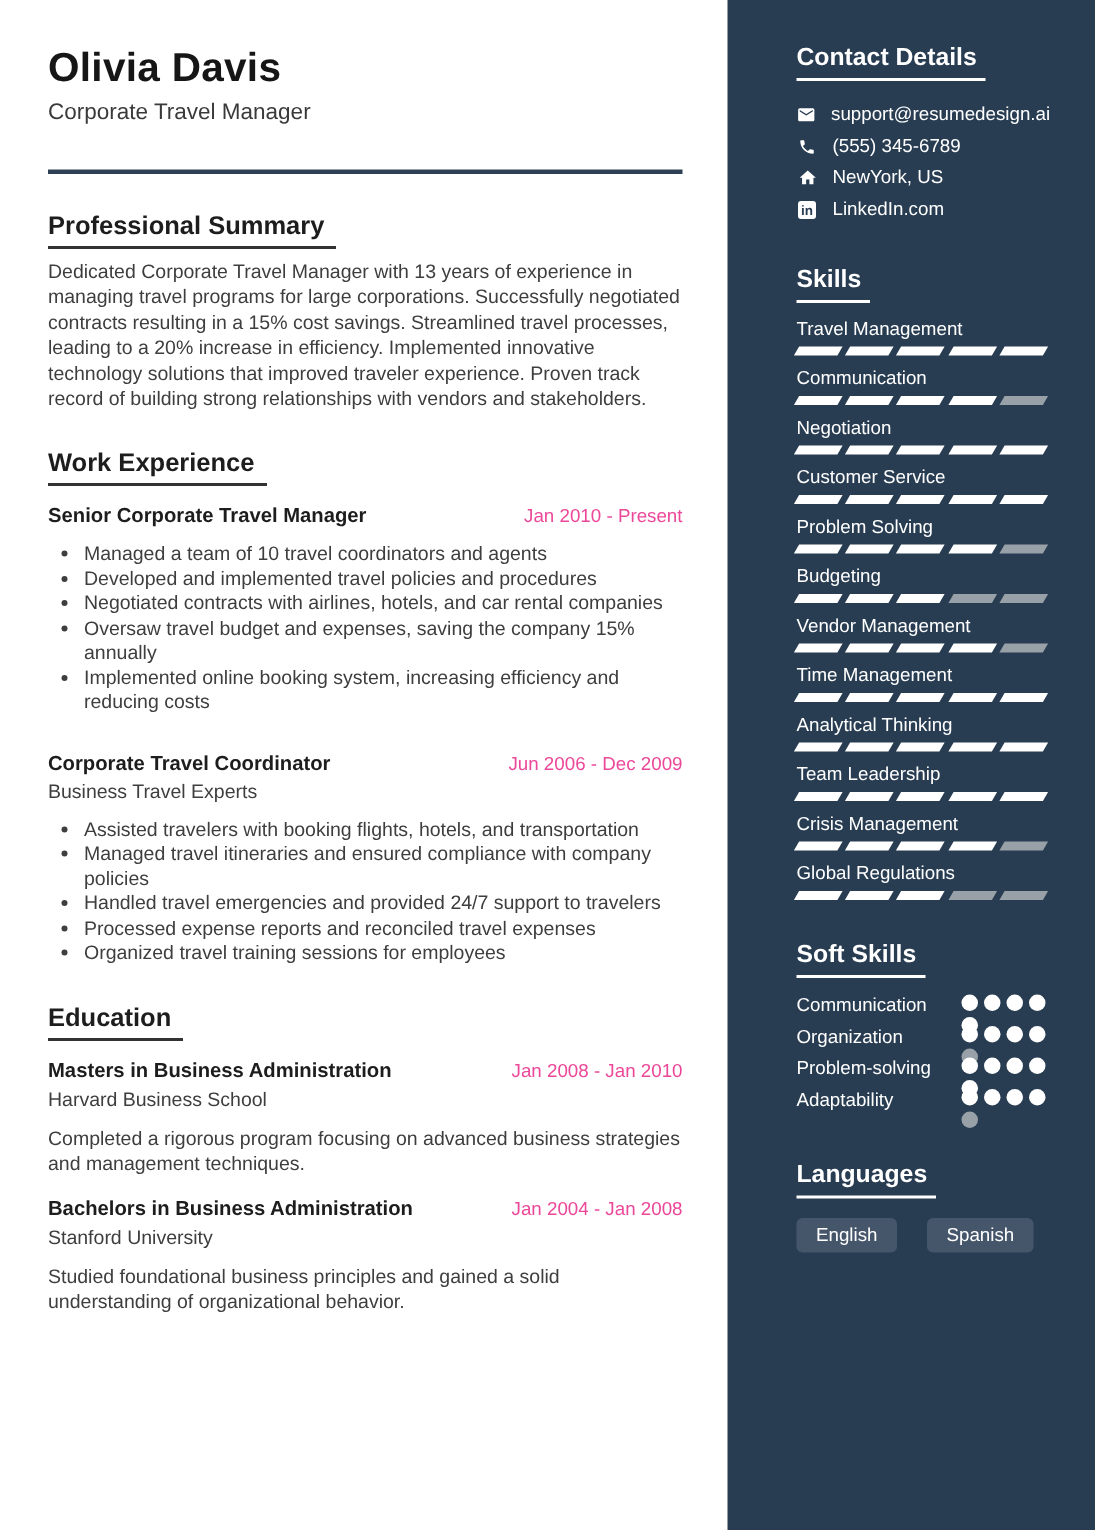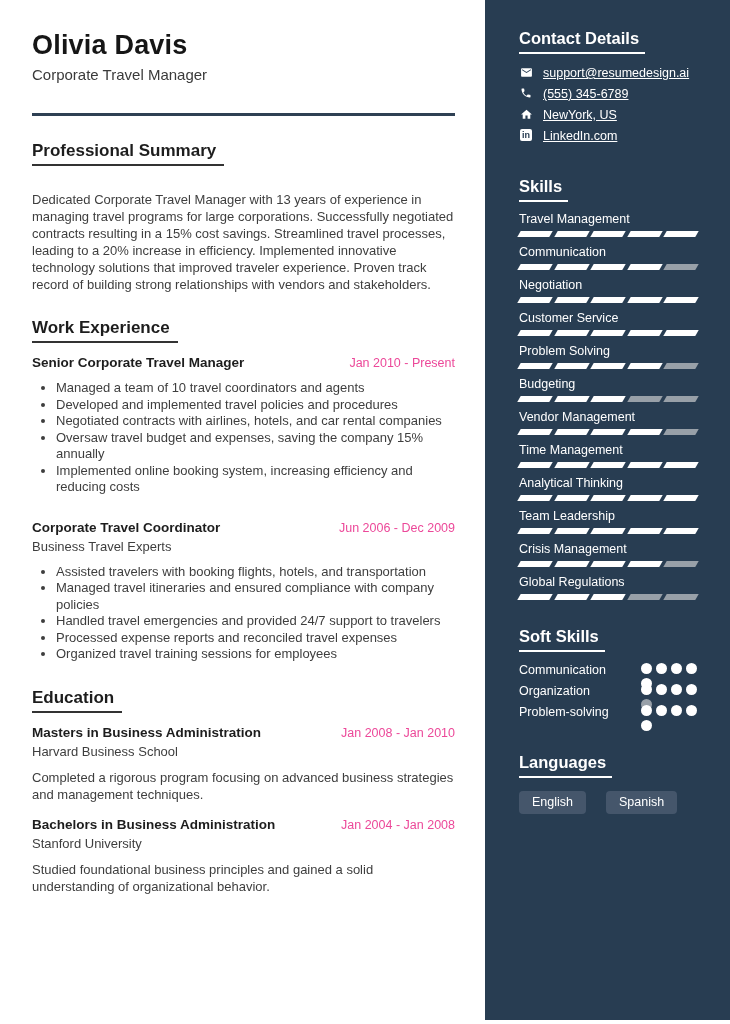--- a/index.html
+++ b/index.html
@@ -22,45 +22,45 @@
   .main{width:485px;padding:30px 30px 20px 32px;background:#fff;}
   .name{font-size:27px;font-weight:bold;color:#161616;letter-spacing:.2px;line-height:30px;}
   .job-subtitle{font-size:15px;color:#3a3a3a;margin-top:6px;line-height:18px;}
   .header-rule{height:3px;background:var(--divider);margin-top:29px;}
 
   .section{margin-top:24px;}
   .section-heading{
     display:inline-block;font-size:17px;font-weight:bold;color:var(--ink);
     border-bottom:2px solid #333;padding:0 8px 3px 0;line-height:21px;
   }
-  .summary-text{font-size:13px;line-height:17px;color:var(--body-ink);margin:25px 0 0;}
+  .summary-text{font-size:13px;line-height:17px;color:var(--body-ink);margin:6px 0 0;}
 
   .job{margin-top:12px;}
   .job + .job{margin-top:24px;}
   .entry-head{display:flex;justify-content:space-between;align-items:baseline;}
   .entry-title{font-size:13.5px;font-weight:bold;color:var(--ink);line-height:16px;text-align:center;}
   .entry-dates{font-size:12.5px;color:#ec4899;white-space:nowrap;}
   .entry-sub{font-size:13px;color:var(--body-ink);margin-top:3px;line-height:16px;}
   .bullets{margin:9px 0 0;padding-left:24px;color:var(--body-ink);}
   .bullets li{font-size:13px;line-height:16.5px;}
 
   .edu{margin-top:12px;}
   .edu + .edu{margin-top:14px;}
   .edu-desc{font-size:13px;line-height:17px;color:var(--body-ink);margin-top:9px;}
 
   
-  .sidebar{width:245px;background:var(--sidebar-bg);color:#fff;padding:28px 33px 20px 34px;}
+  .sidebar{width:245px;background:var(--sidebar-bg);color:#fff;padding:28px 33px 20px 46px;}
   .side-section{margin-top:0;}
   .side-section + .side-section{margin-top:26px;}
   .side-heading{
     display:inline-block;font-size:16.5px;font-weight:bold;color:#fff;
     border-bottom:2px solid #fff;padding:0 6px 4px 0;line-height:20px;
   }
   .contact-list{margin-top:12px;}
-  .contact-item{display:flex;align-items:flex-start;height:21px;gap:10px;text-decoration:underline;}
+  .contact-item{display:flex;align-items:center;height:21px;gap:10px;}
   .contact-icon{width:14px;display:flex;justify-content:center;align-items:center;}
   .contact-icon svg{display:block;}
   .li-box{
     width:12px;height:12px;border-radius:2px;background:#fff;color:var(--sidebar-bg);
     font-size:9px;font-weight:bold;line-height:12px;text-align:center;display:inline-block;
   }
   .contact-text{font-size:12.5px;color:#fff;line-height:15px;}
 
   .skill-list{margin-top:9px;}
   .skill-name{font-size:12.5px;line-height:17px;color:#fff;}
@@ -341,20 +341,30 @@
           <div class="soft-row">
             <span class="soft-name">Problem-solving</span>
             <span class="dots">
               <span class="dot filled"></span>
               <span class="dot filled"></span>
               <span class="dot filled"></span>
               <span class="dot filled"></span>
               <span class="dot filled"></span>
             </span>
           </div>
+          <div class="soft-row">
+            <span class="soft-name">Adaptability</span>
+            <span class="dots">
+              <span class="dot filled"></span>
+              <span class="dot filled"></span>
+              <span class="dot filled"></span>
+              <span class="dot filled"></span>
+              <span class="dot empty"></span>
+            </span>
+          </div>
         </div>
     </div>
 
     <div class="side-section">
       <div class="side-heading">Languages</div>
       <div class="chips" id="language-chips">
           <span class="chip">English</span>
           <span class="chip">Spanish</span>
         </div>
     </div>

